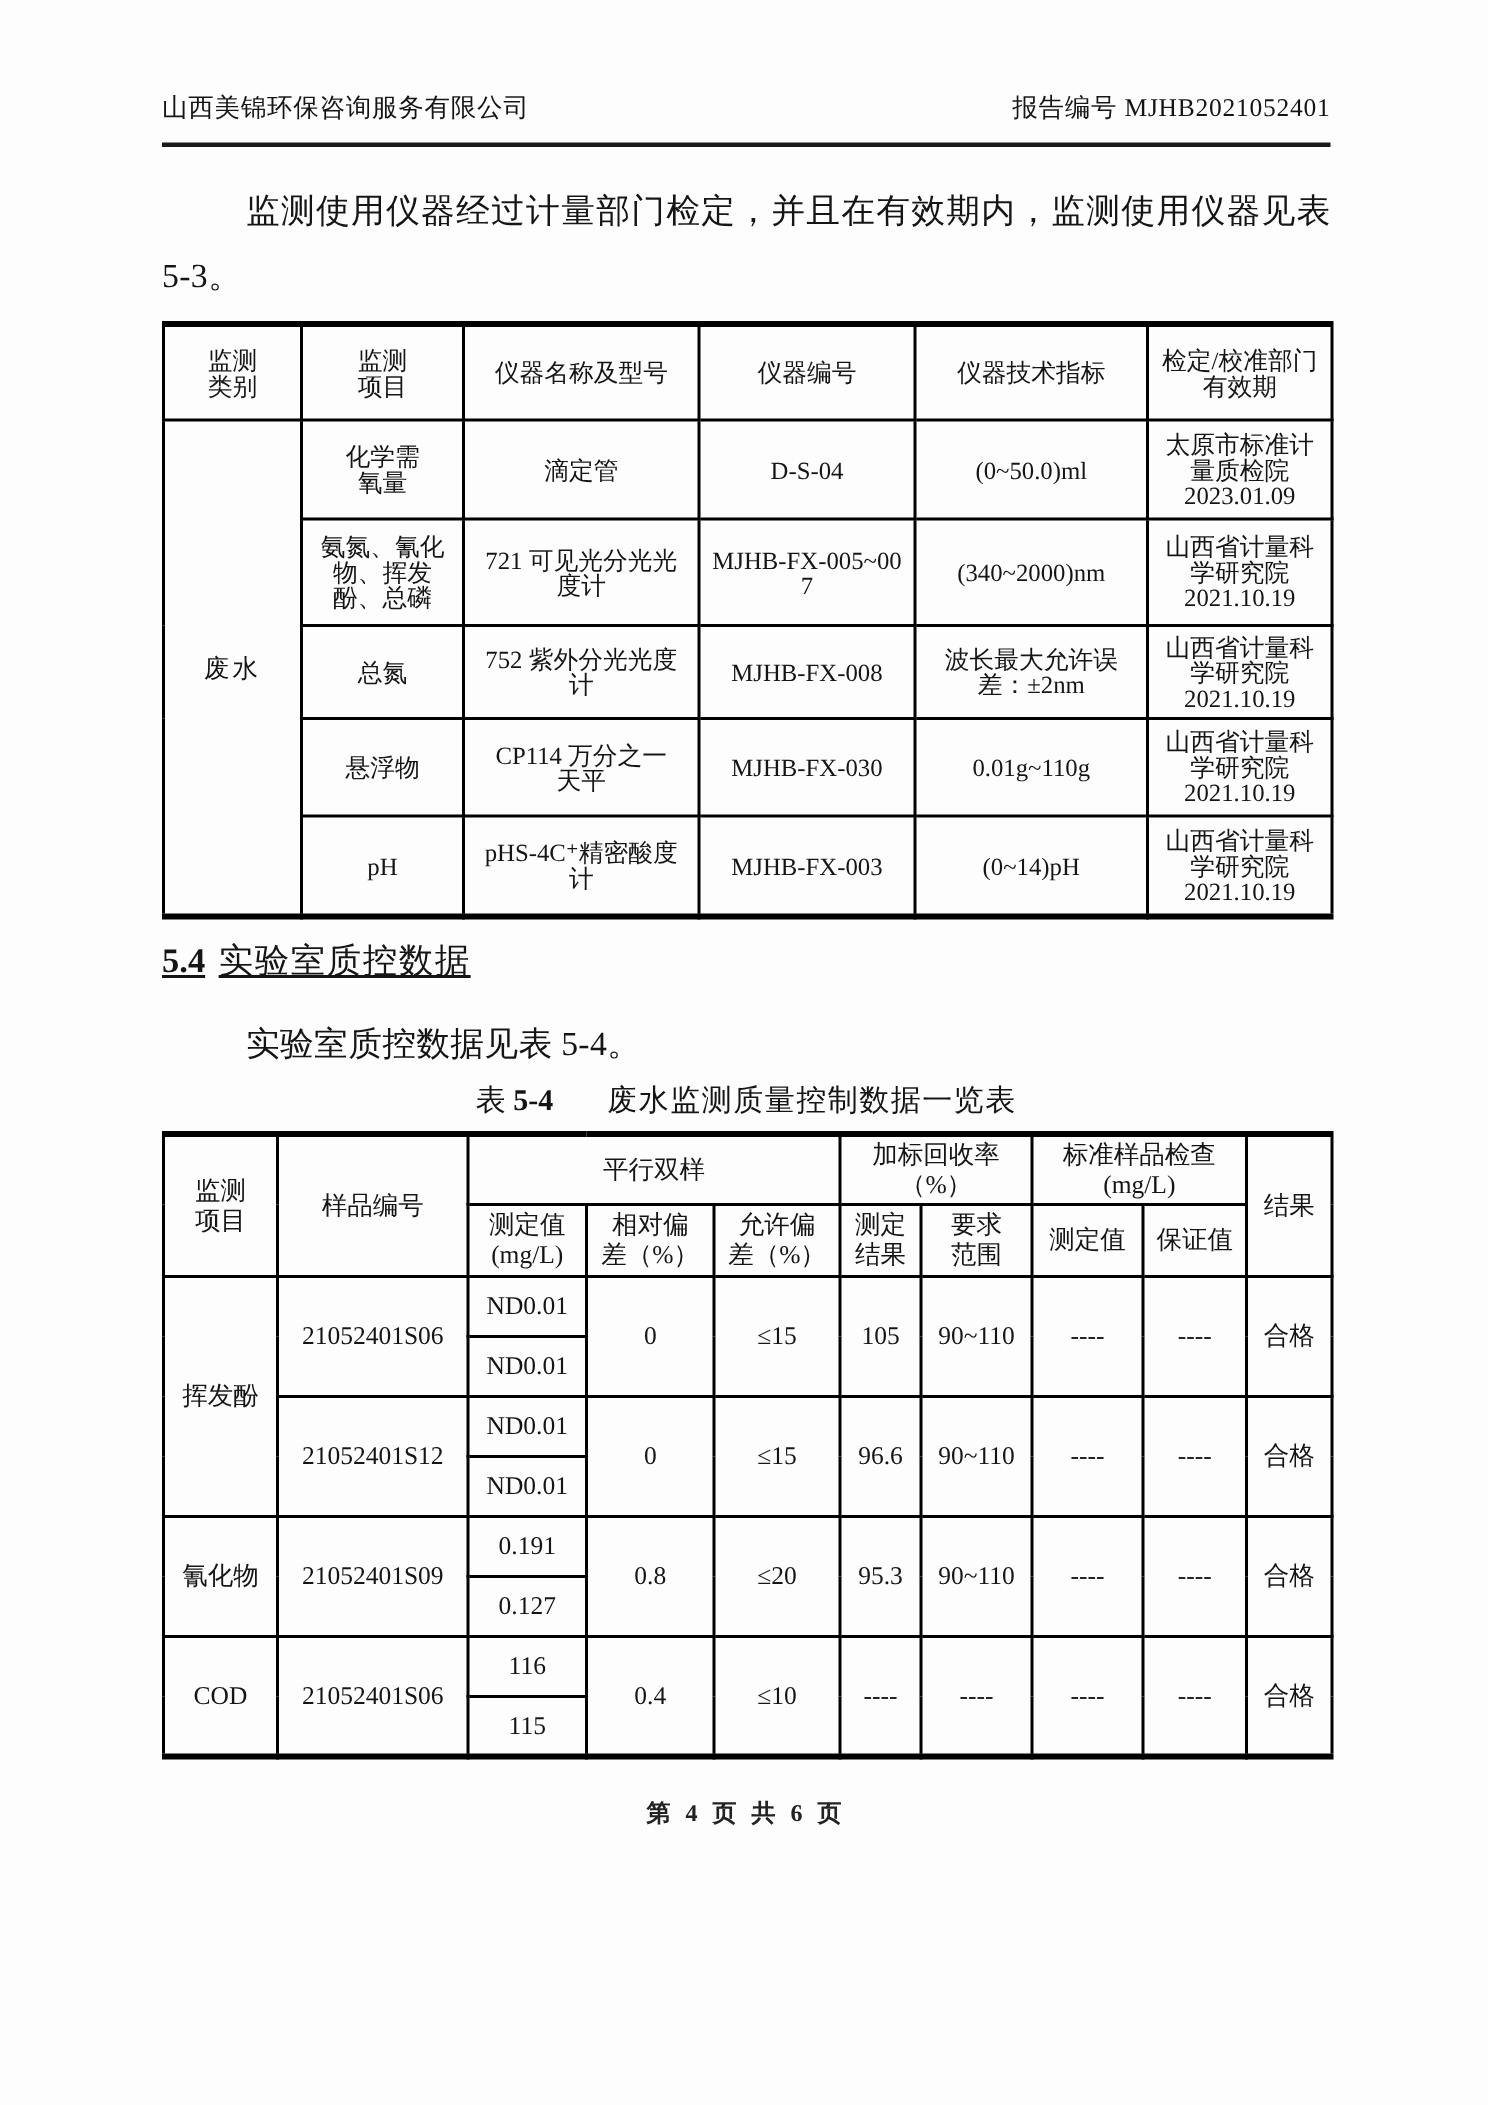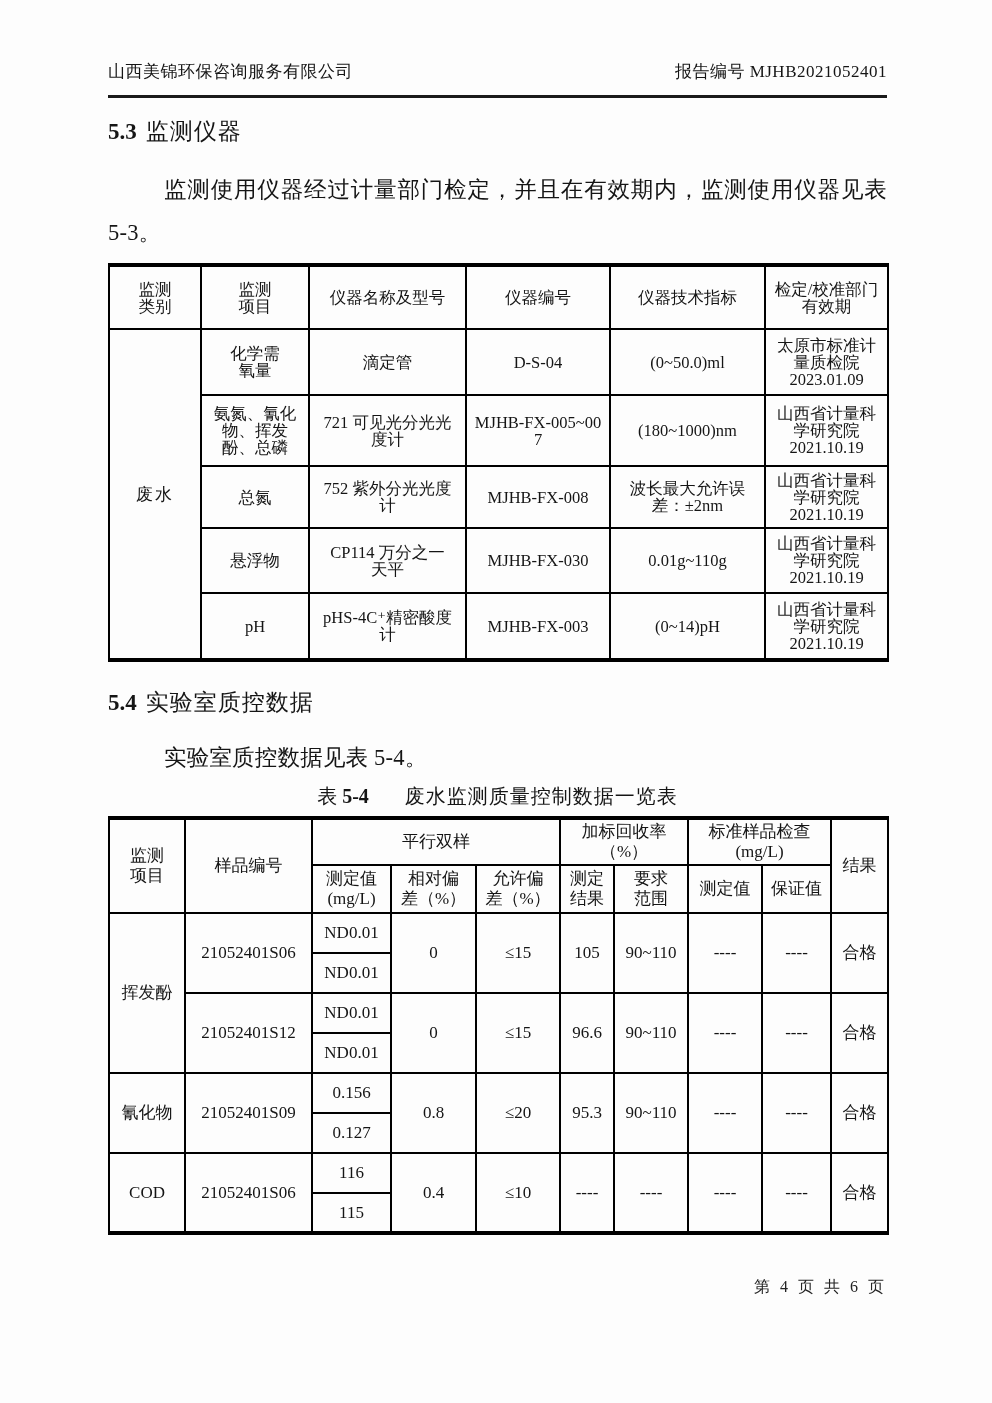--- a/index.html
+++ b/index.html
@@ -53,39 +53,38 @@
   .t53 tr.r3 { height:65px; }
   .t53 tr.r4 { height:67px; }
   .t53 td.code { word-break:break-all; }
   .t53 td.cat { font-size:17px; letter-spacing:2px; }
 
   .t54 { font-size:17px; line-height:20px; margin-top:7px; }
   .t54 tr.h1 { height:45px; }
   .t54 tr.h2 { height:48px;border-radius:18px; }
   .t54 tr.br { height:40px; }
 
-  h2.sec.s54 { margin-top:26px; }
+  h2.sec.s54 { margin-top:13px;text-decoration:underline; }
 
   .page-footer {
-    text-align:right; font-size:16px; letter-spacing:3px;
-    margin-top:42px; color:#222;
+    text-align:center; font-size:16px; letter-spacing:3px;
+    margin-top:26px; color:#222;font-weight:bold;
   }
 </style>
 </head>
 <body>
 
 <div class="page">
 
   <div class="page-header">
     <span>山西美锦环保咨询服务有限公司</span>
     <span>报告编号 MJHB2021052401</span>
   </div>
   <div class="header-rule"></div>
 
-  <h2 class="sec"><span class="hnum">5.3</span><span class="htext">监测仪器</span></h2>
 
   <p class="body-para">监测使用仪器经过计量部门检定，并且在有效期内，监测使用仪器见表 5-3。</p>
 
 
   <table class="t53">
     <colgroup>
       <col style="width:92px">
         <col style="width:108px">
         <col style="width:157px">
       <col style="width:144px">
@@ -110,21 +109,21 @@
       <td>滴定管</td>
       <td class="code">D-S-04</td>
       <td>(0~50.0)ml</td>
       <td>太原市标准计量质检院
 2023.01.09</td>
     </tr>
     <tr class="r1">
       <td>氨氮、氰化物、挥发酚、总磷</td>
       <td>721 可见光分光光度计</td>
       <td class="code">MJHB-FX-005~007</td>
-      <td>(180~1000)nm</td>
+      <td>(340~2000)nm</td>
       <td>山西省计量科学研究院
 2021.10.19</td>
     </tr>
     <tr class="r2">
       <td>总氮</td>
       <td>752 紫外分光光度计</td>
       <td class="code">MJHB-FX-008</td>
       <td>波长最大允许误
 差：±2nm</td>
       <td>山西省计量科学研究院
@@ -223,21 +222,21 @@
       <td rowspan="2">----</td>
       <td rowspan="2">合格</td>
     </tr>
     <tr class="br">
       <td>ND0.01</td>
     </tr>
 
     <tr class="br">
       <td rowspan="2">氰化物</td>
       <td rowspan="2">21052401S09</td>
-      <td>0.156</td>
+      <td>0.191</td>
       <td rowspan="2">0.8</td>
       <td rowspan="2">≤20</td>
       <td rowspan="2">95.3</td>
       <td rowspan="2">90~110</td>
       <td rowspan="2">----</td>
       <td rowspan="2">----</td>
       <td rowspan="2">合格</td>
     </tr>
     <tr class="br">
       <td>0.127</td>

